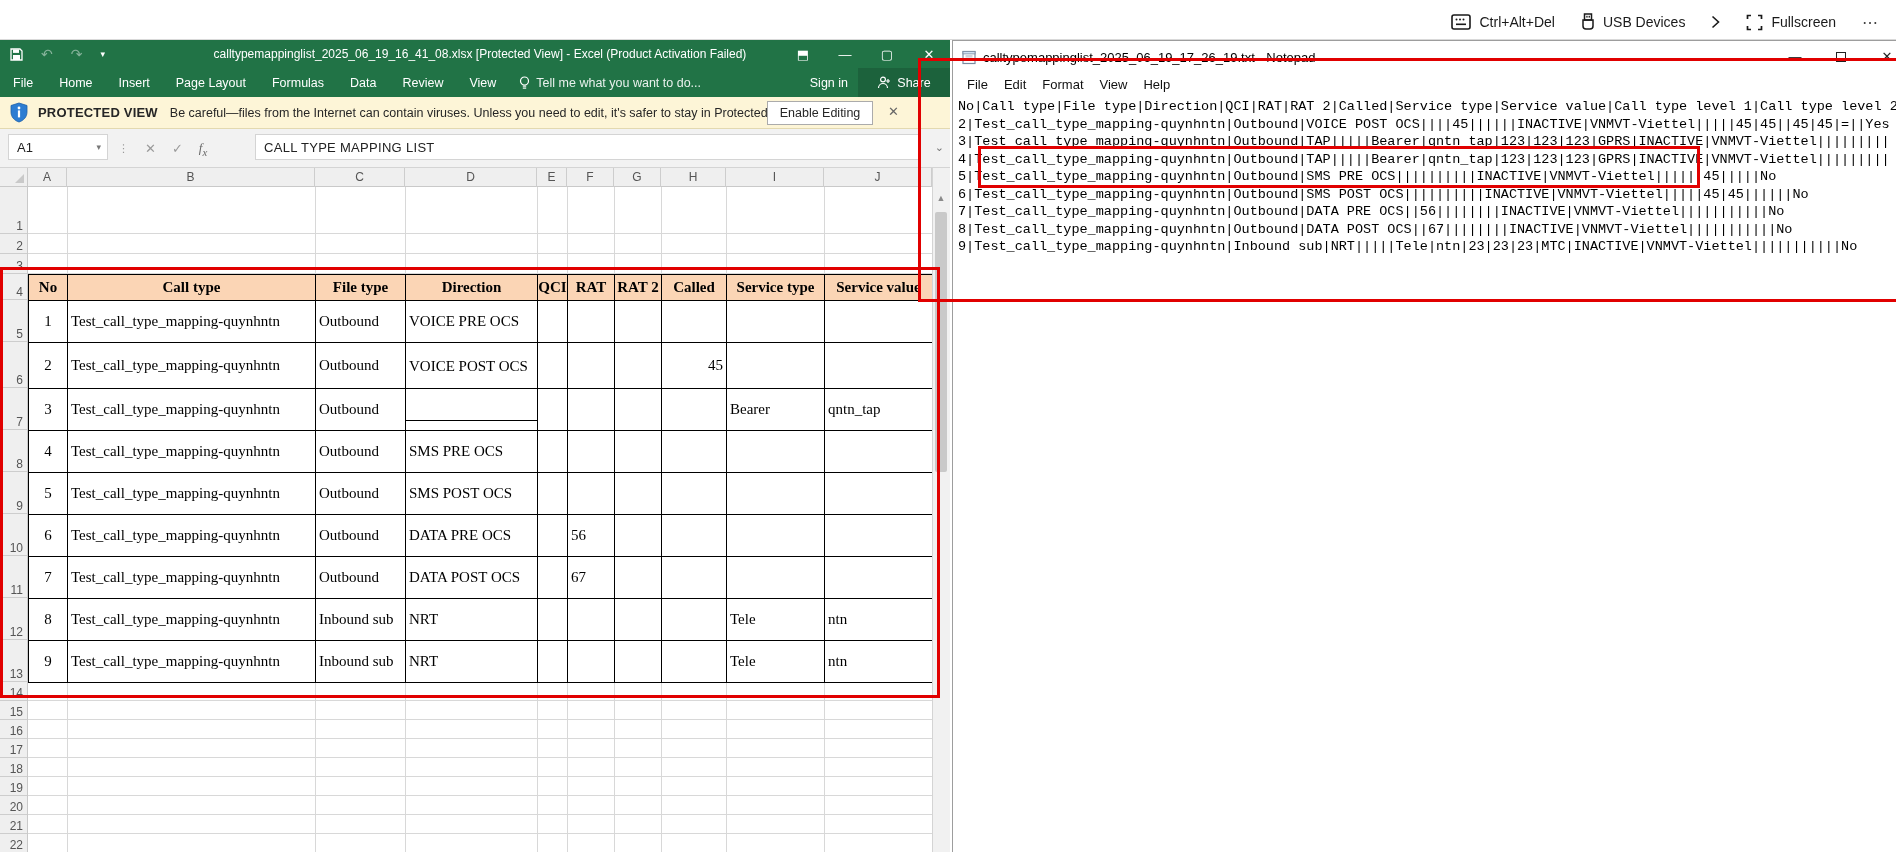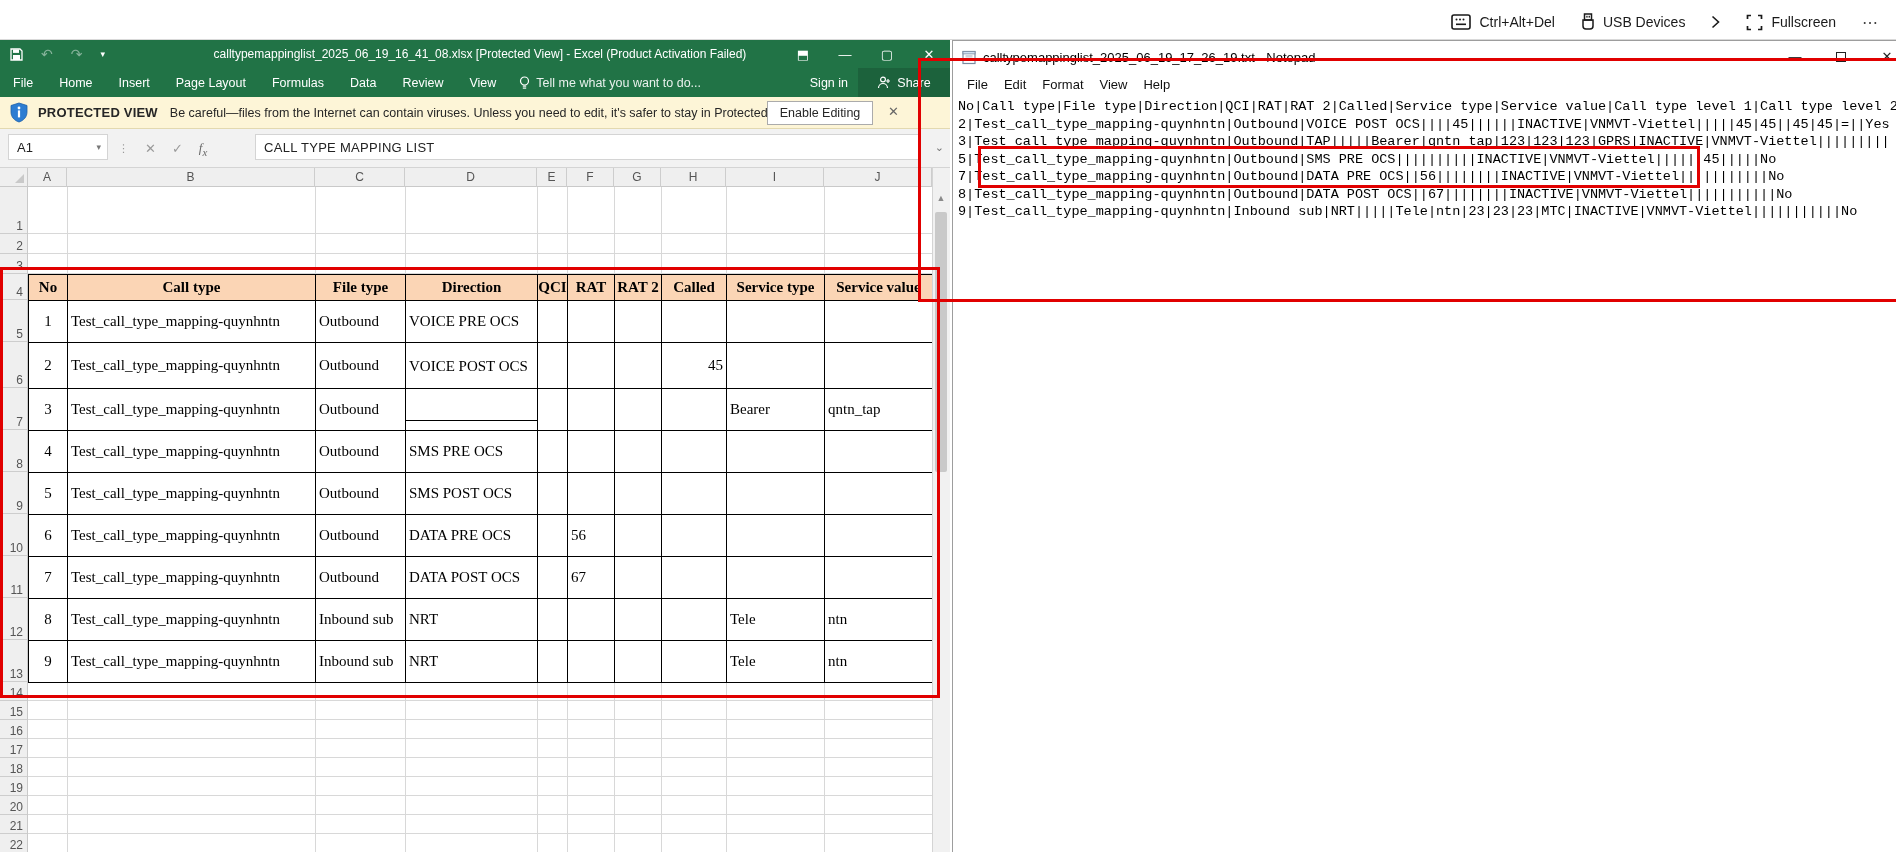--- a/index.html
+++ b/index.html
@@ -393,21 +393,23 @@
     <span class="n-menu-item">File</span>
     <span class="n-menu-item">Edit</span>
     <span class="n-menu-item">Format</span>
     <span class="n-menu-item">View</span>
     <span class="n-menu-item">Help</span>
   </div>
   <div class="n-text">
       <div class="n-line">No|Call type|File type|Direction|QCI|RAT|RAT 2|Called|Service type|Service value|Call type level 1|Call type level 2</div>
       <div class="n-line">2|Test_call_type_mapping-quynhntn|Outbound|VOICE POST OCS||||45||||||INACTIVE|VNMVT-Viettel|||||45|45||45|45|=||Yes</div>
       <div class="n-line">3|Test_call_type_mapping-quynhntn|Outbound|TAP|||||Bearer|qntn_tap|123|123|123|GPRS|INACTIVE|VNMVT-Viettel|||||||||</div>
+      <div class="n-line">4|Test_call_type_mapping-quynhntn|Outbound|TAP|||||Bearer|qntn_tap|123|123|123|GPRS|INACTIVE|VNMVT-Viettel|||||||||</div>
       <div class="n-line">5|Test_call_type_mapping-quynhntn|Outbound|SMS PRE OCS||||||||||INACTIVE|VNMVT-Viettel||||||45|||||No</div>
+      <div class="n-line">6|Test_call_type_mapping-quynhntn|Outbound|SMS POST OCS||||||||||INACTIVE|VNMVT-Viettel|||||45|45||||||No</div>
       <div class="n-line">7|Test_call_type_mapping-quynhntn|Outbound|DATA PRE OCS||56||||||||INACTIVE|VNMVT-Viettel|||||||||||No</div>
       <div class="n-line">8|Test_call_type_mapping-quynhntn|Outbound|DATA POST OCS||67||||||||INACTIVE|VNMVT-Viettel|||||||||||No</div>
       <div class="n-line">9|Test_call_type_mapping-quynhntn|Inbound sub|NRT|||||Tele|ntn|23|23|23|MTC|INACTIVE|VNMVT-Viettel|||||||||||No</div>
     </div>
 </div>
 
 <div class="annotation" id="ann-excel-table"></div>
 <div class="annotation" id="ann-notepad-all"></div>
 <div class="annotation" id="ann-notepad-rows"></div>
 

